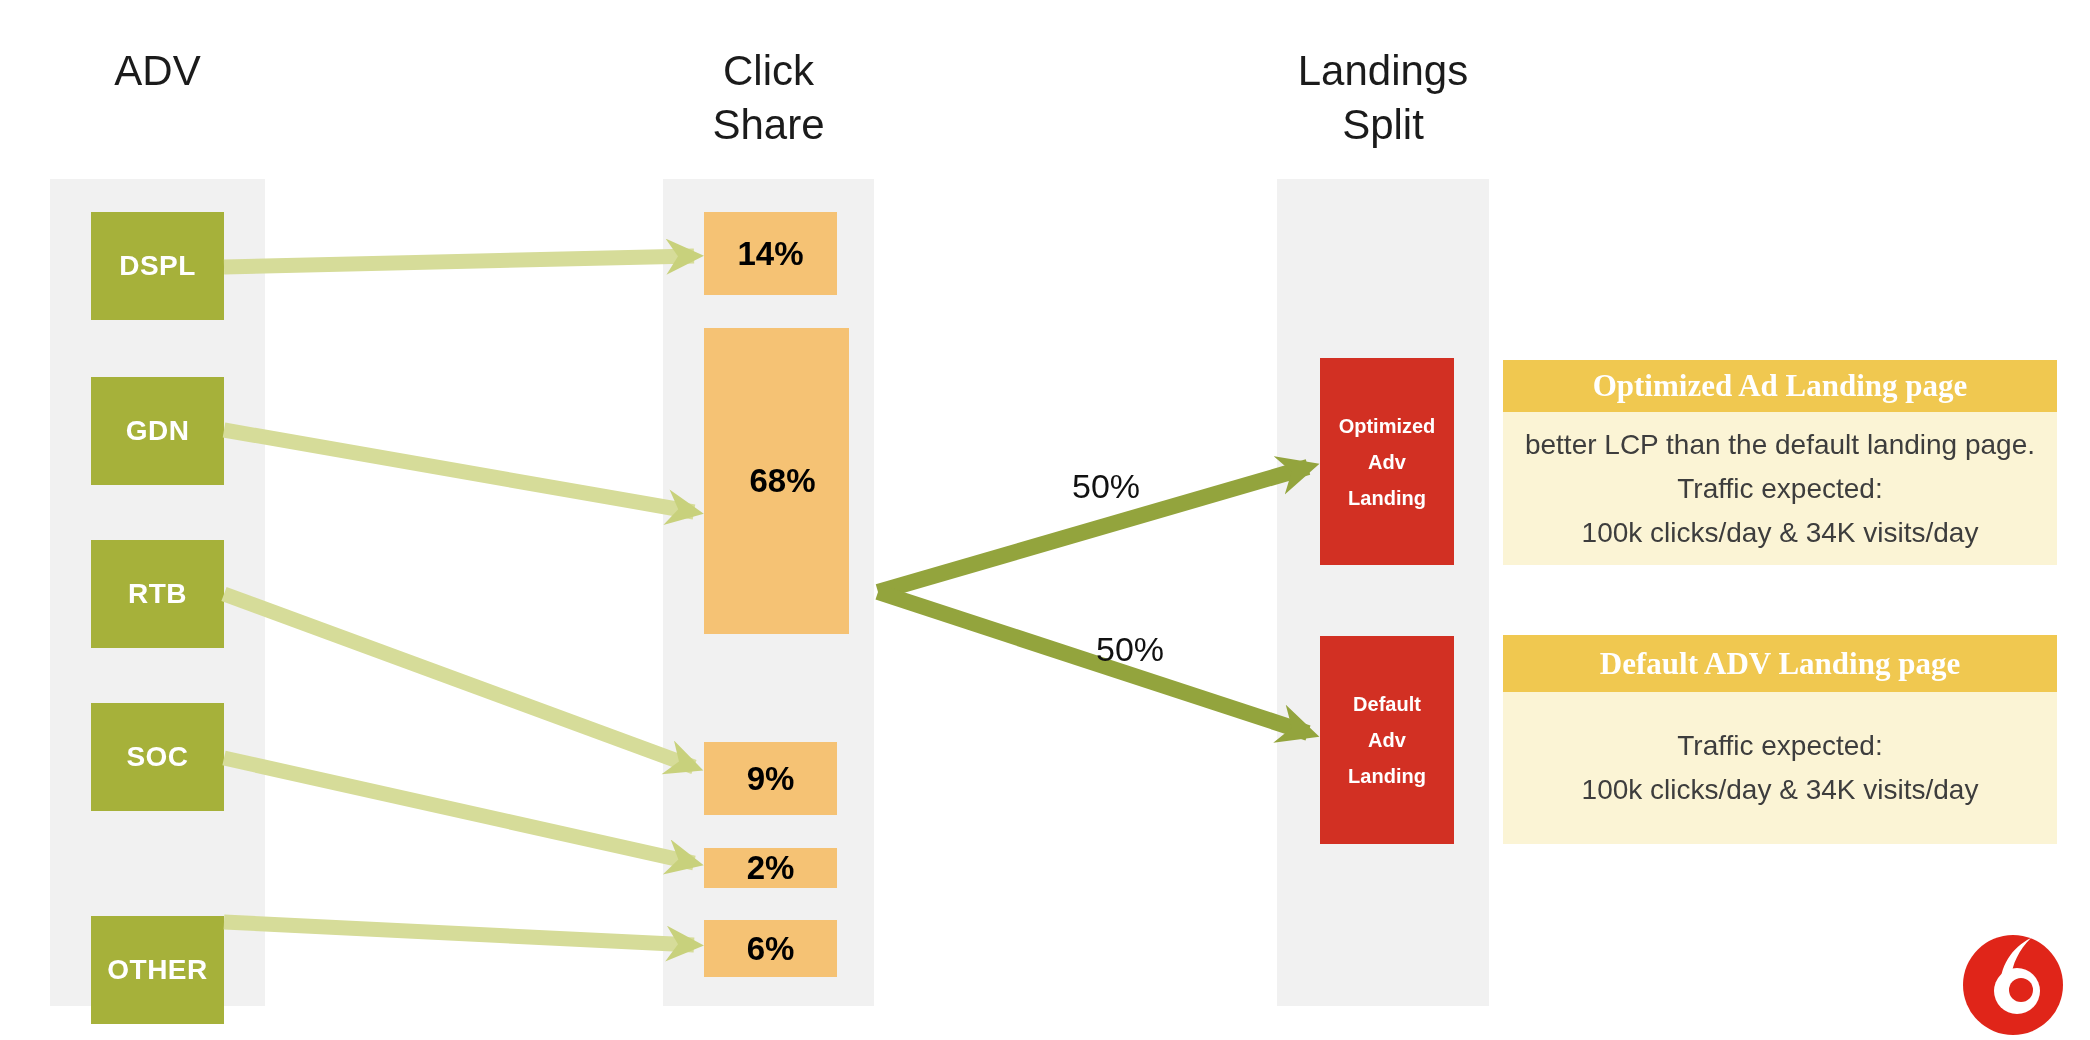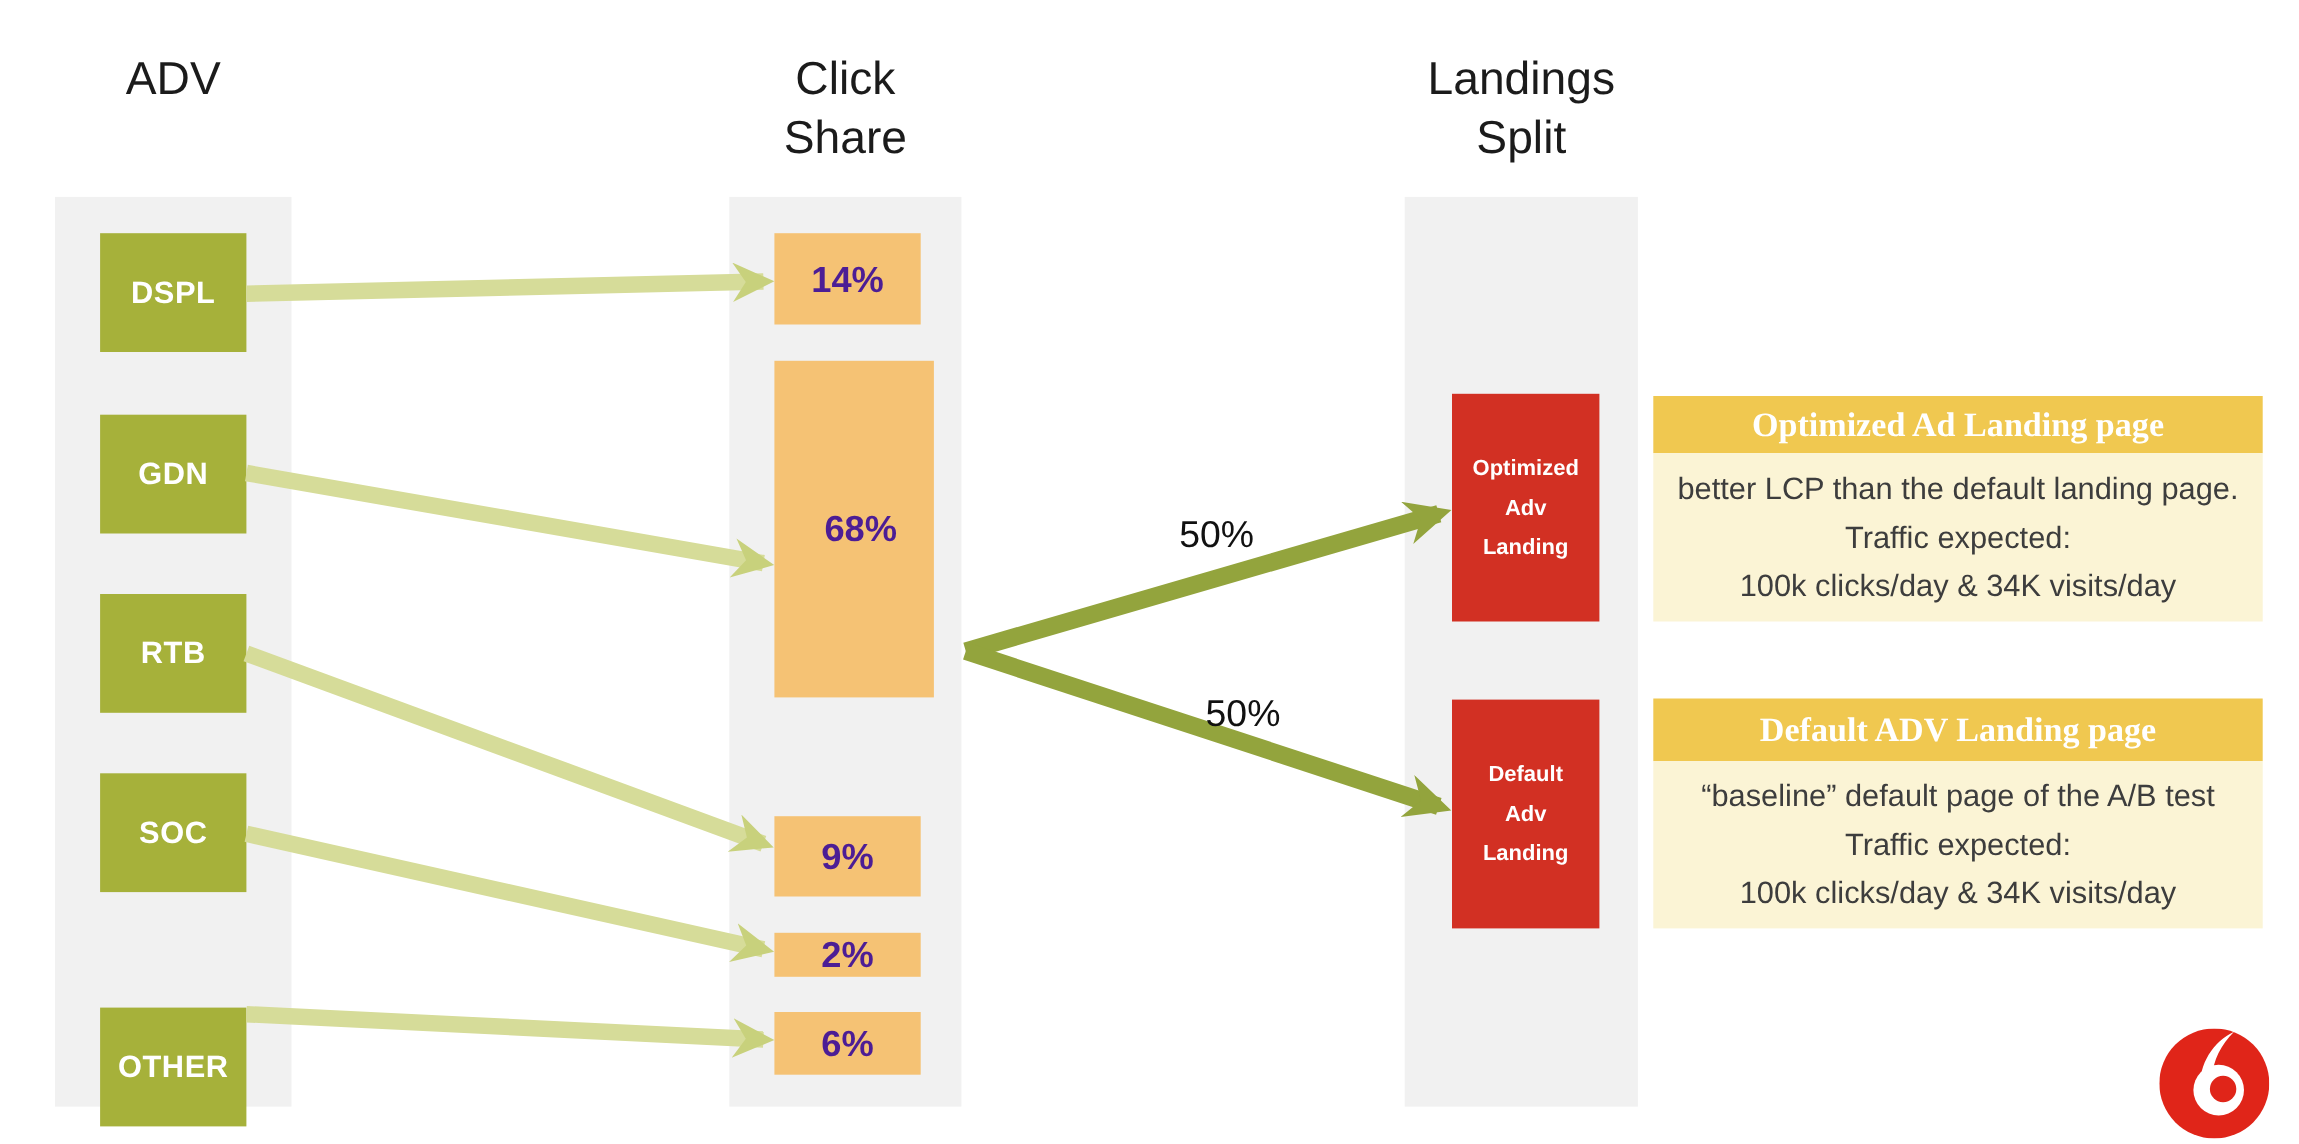--- a/index.html
+++ b/index.html
@@ -25,21 +25,21 @@
     position:absolute;left:91px;width:133px;height:108px;background:#A6B13A;
     display:flex;align-items:center;justify-content:center;
     color:#fff;font-weight:bold;font-size:28px;letter-spacing:0.5px;
   }
   .chan.b1{top:212px;} .chan.b2{top:377px;} .chan.b3{top:540px;}
   .chan.b4{top:703px;} .chan.b5{top:916px;}
 
   .share{
     position:absolute;left:704px;width:133px;background:#F5C274;
     display:flex;align-items:center;justify-content:center;
-    color:#4c1d95;font-weight:bold;font-size:33px;
+    color:#000000;font-weight:bold;font-size:33px;
   }
   .share.s1{top:212px;height:83px;}
   .share.s2{top:328px;height:306px;padding-left:12px;}
   .share.s3{top:742px;height:73px;}
   .share.s4{top:848px;height:40px;}
   .share.s5{top:920px;height:57px;}
 
   .arrows{position:absolute;left:0;top:0;width:2090px;height:1040px;pointer-events:none;}
 
   .split-label{
@@ -160,21 +160,20 @@
   </div>
 
   <div class="panel-header p1">Optimized Ad Landing page</div>
   <div class="panel-body p1">
     <span>better LCP than the default landing page.</span>
     <span>Traffic expected:</span>
     <span>100k clicks/day &amp; 34K visits/day</span>
   </div>
   <div class="panel-header p2">Default ADV Landing page</div>
   <div class="panel-body p2">
-    <span>“baseline” default page of the A/B test</span>
     <span>Traffic expected:</span>
     <span>100k clicks/day &amp; 34K visits/day</span>
   </div>
 
   <svg class="logo" viewBox="0 0 100 100">
     <circle cx="50" cy="50" r="50" fill="#E02519"></circle>
     <circle cx="54" cy="56" r="23" fill="#ffffff"></circle>
     <path d="M37,55 C36,32 49,12 68,3 C56,15 49,29 48,44 L40,60 Z" fill="#ffffff"></path>
     <circle cx="58" cy="55" r="12" fill="#E02519"></circle>
   </svg>

